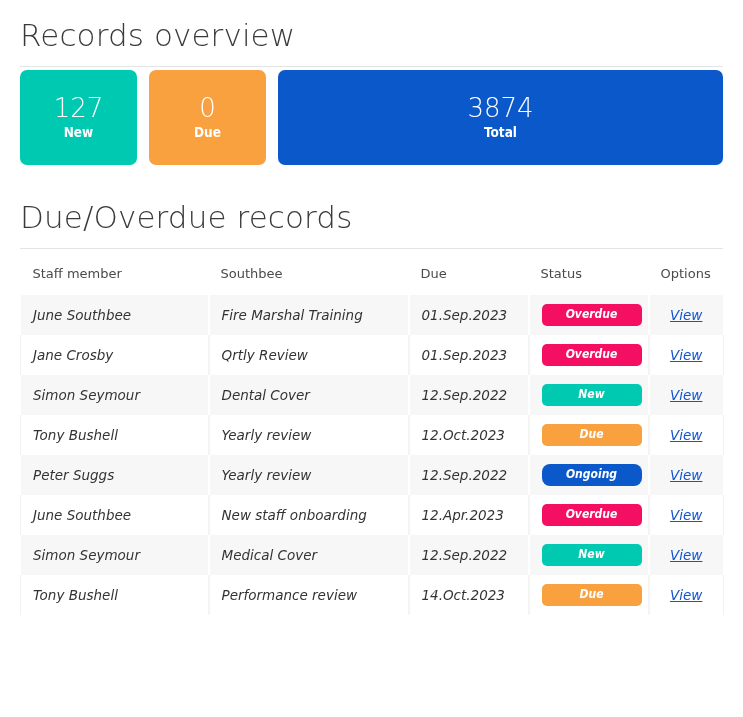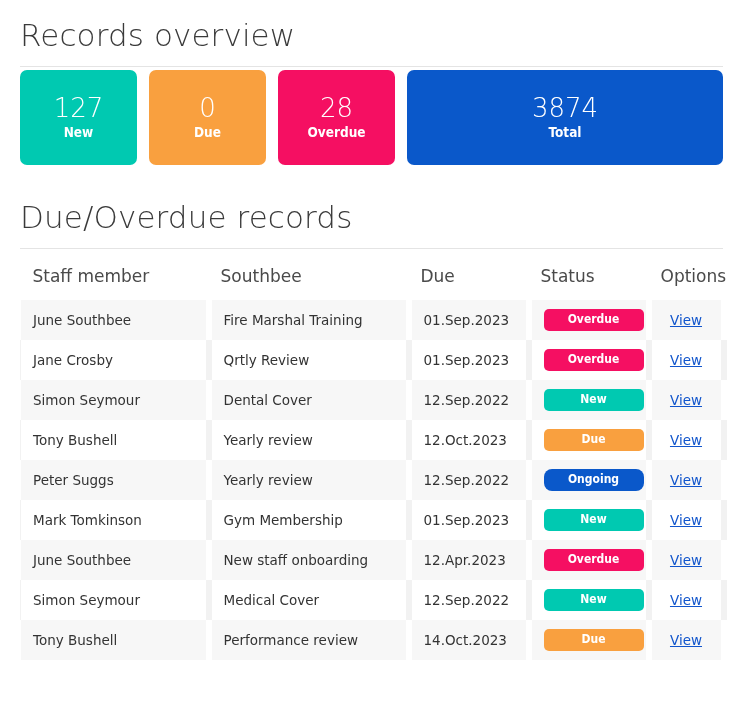--- a/index.html
+++ b/index.html
@@ -90,37 +90,38 @@
   
   .records-table {
     position: absolute;
     left: 20px;
     top: 258px;
     width: 703px;
     border-collapse: collapse;
     table-layout: fixed;
   }
   .records-table th {
-    font-size: 17px;
+    font-size: 13px;
     font-weight: 400;
     color: #4a4a4a;
     text-align: left;
     padding: 8px 12px 14px 12px;
     background: transparent;
     border: none;
   }
   .records-table td {
     font-size: 13.5px;
     font-weight: 400;
     color: #333333;
     padding: 0 12px;
     height: 40px;
     vertical-align: middle;
     border-left: 1px solid #ffffff;
-    border-right: 6px solid #6d28d9;
+    border-right: 1px solid #6d28d9;
+    font-style: italic;
   }
   .records-table tbody tr:nth-child(odd) td {
     background: #f7f7f7;
     border-left-color: #ffffff;
     border-right-color: #ffffff;
   }
   .records-table tbody tr:nth-child(even) td {
     background: #ffffff;
     border-left-color: #f2f2f2;
     border-right-color: #f2f2f2;
@@ -182,24 +183,20 @@
   </div>
 
   <div class="stat-row">
       <div class="stat-card small" style="background: rgb(0, 201, 177);">
         <div class="stat-value">127</div>
         <div class="stat-label">New</div>
       </div>
       <div class="stat-card small" style="background: rgb(249, 160, 63);">
         <div class="stat-value">0</div>
         <div class="stat-label">Due</div>
-      </div>
-      <div class="stat-card small" style="background: rgb(245, 15, 98);">
-        <div class="stat-value">28</div>
-        <div class="stat-label">Overdue</div>
       </div>
       <div class="stat-card wide" style="background: rgb(10, 88, 202);">
         <div class="stat-value">3874</div>
         <div class="stat-label">Total</div>
       </div>
     </div>
 
   <div class="heading-block-2">
     <h2 class="section-heading">Due/Overdue records</h2>
     <div class="heading-rule"></div>
@@ -252,27 +249,20 @@
           <td class="cell-center"><a class="view-link">View</a></td>
         </tr>
         <tr>
           <td>Peter Suggs</td>
           <td>Yearly review</td>
           <td>12.Sep.2022</td>
           <td class="cell-center"><span class="badge" style="background: rgb(10, 88, 202); border-radius: 8px;">Ongoing</span></td>
           <td class="cell-center"><a class="view-link">View</a></td>
         </tr>
         <tr>
-          <td>Mark Tomkinson</td>
-          <td>Gym Membership</td>
-          <td>01.Sep.2023</td>
-          <td class="cell-center"><span class="badge" style="background: rgb(0, 201, 177);">New</span></td>
-          <td class="cell-center"><a class="view-link">View</a></td>
-        </tr>
-        <tr>
           <td>June Southbee</td>
           <td>New staff onboarding</td>
           <td>12.Apr.2023</td>
           <td class="cell-center"><span class="badge" style="background: rgb(245, 15, 98);">Overdue</span></td>
           <td class="cell-center"><a class="view-link">View</a></td>
         </tr>
         <tr>
           <td>Simon Seymour</td>
           <td>Medical Cover</td>
           <td>12.Sep.2022</td>

